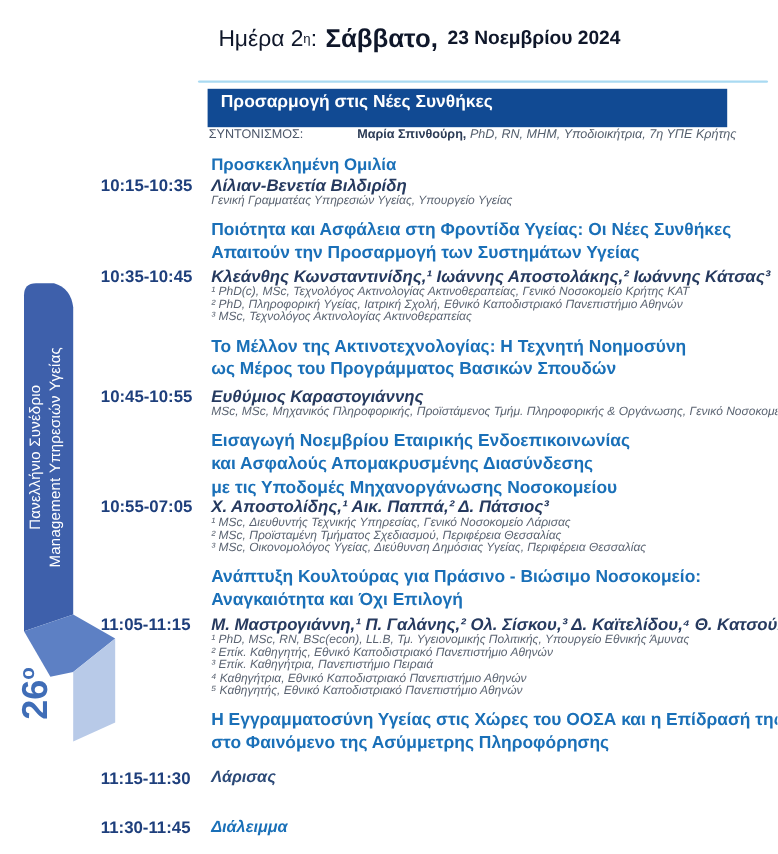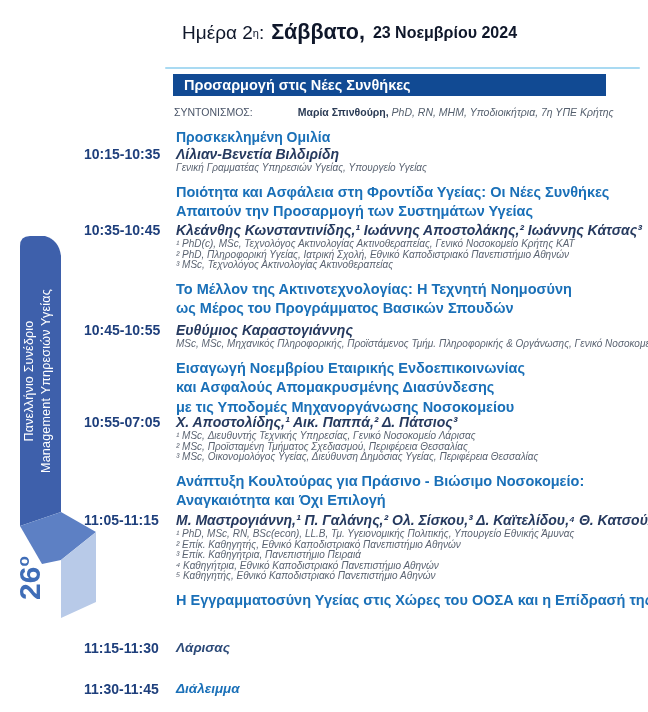--- a/index.html
+++ b/index.html
@@ -13,21 +13,21 @@
   .header sup{font-size:11px;}
   .header .colon{font-size:19px;margin-right:7px;}
   .header .weekday{font-size:21.5px;font-weight:bold;margin-right:8px;}
   .header .date{font-size:16px;font-weight:600;}
   .rule{position:absolute;left:165px;top:67px;width:475px;height:2px;background:#a9daf2;border-radius:2px;}
   
   .session-label{position:absolute;left:88px;top:71px;display:flex;align-items:baseline;color:#1b3a6b;}
   .session-label .word{font-size:15px;font-weight:bold;margin-right:5px;}
   .session-label .num{font-size:24px;font-weight:bold;}
   .banner{
-    position:absolute;left:173px;top:74px;width:433px;height:22px;background:#114a93;
+    position:absolute;left:173px;top:74px;width:433px;height:32px;background:#114a93;
     color:#ffffff;font-size:14.5px;font-weight:bold;line-height:23px;padding-left:11px;box-sizing:border-box;
     white-space:nowrap;
   }
   .coordinator{position:absolute;left:174px;top:106px;font-size:10.5px;white-space:nowrap;color:#4a5568;}
   .coordinator .cname{font-weight:bold;font-style:normal;color:#2b3b55;padding-left:42px;}
   .coordinator .cquals{font-style:italic;color:#55606e;}
   
   .time{
     position:absolute;left:84px;width:86px;font-size:14px;font-weight:bold;color:#1e3f7c;white-space:nowrap;
   }
@@ -134,20 +134,21 @@
   <div class="time" style="top:512px">11:05-11:15</div>
   <div class="entry" style="top:512px">
     <div class="speakers">Μ. Μαστρογιάννη,¹ Π. Γαλάνης,² Ολ. Σίσκου,³ Δ. Καϊτελίδου,⁴ Θ. Κατσούλας⁵</div>
     <div class="affil">¹ PhD, MSc, RN, BSc(econ), LL.B, Τμ. Υγειονομικής Πολιτικής, Υπουργείο Εθνικής Άμυνας</div>
     <div class="affil">² Επίκ. Καθηγητής, Εθνικό Καποδιστριακό Πανεπιστήμιο Αθηνών</div>
     <div class="affil">³ Επίκ. Καθηγήτρια, Πανεπιστήμιο Πειραιά</div>
     <div class="affil">⁴ Καθηγήτρια, Εθνικό Καποδιστριακό Πανεπιστήμιο Αθηνών</div>
     <div class="affil">⁵ Καθηγητής, Εθνικό Καποδιστριακό Πανεπιστήμιο Αθηνών</div>
     <div class="title">
       <div>Η Εγγραμματοσύνη Υγείας στις Χώρες του ΟΟΣΑ και η Επίδρασή της</div>
+      <div>στο Φαινόμενο της Ασύμμετρης Πληροφόρησης</div>
     </div>
   </div>
 
   <div class="time" style="top:640px">11:15-11:30</div>
   <div class="entry" style="top:640px">
     <div class="note-dark">Λάρισας</div>
   </div>
 
   <div class="time" style="top:681px">11:30-11:45</div>
   <div class="entry" style="top:681px">

